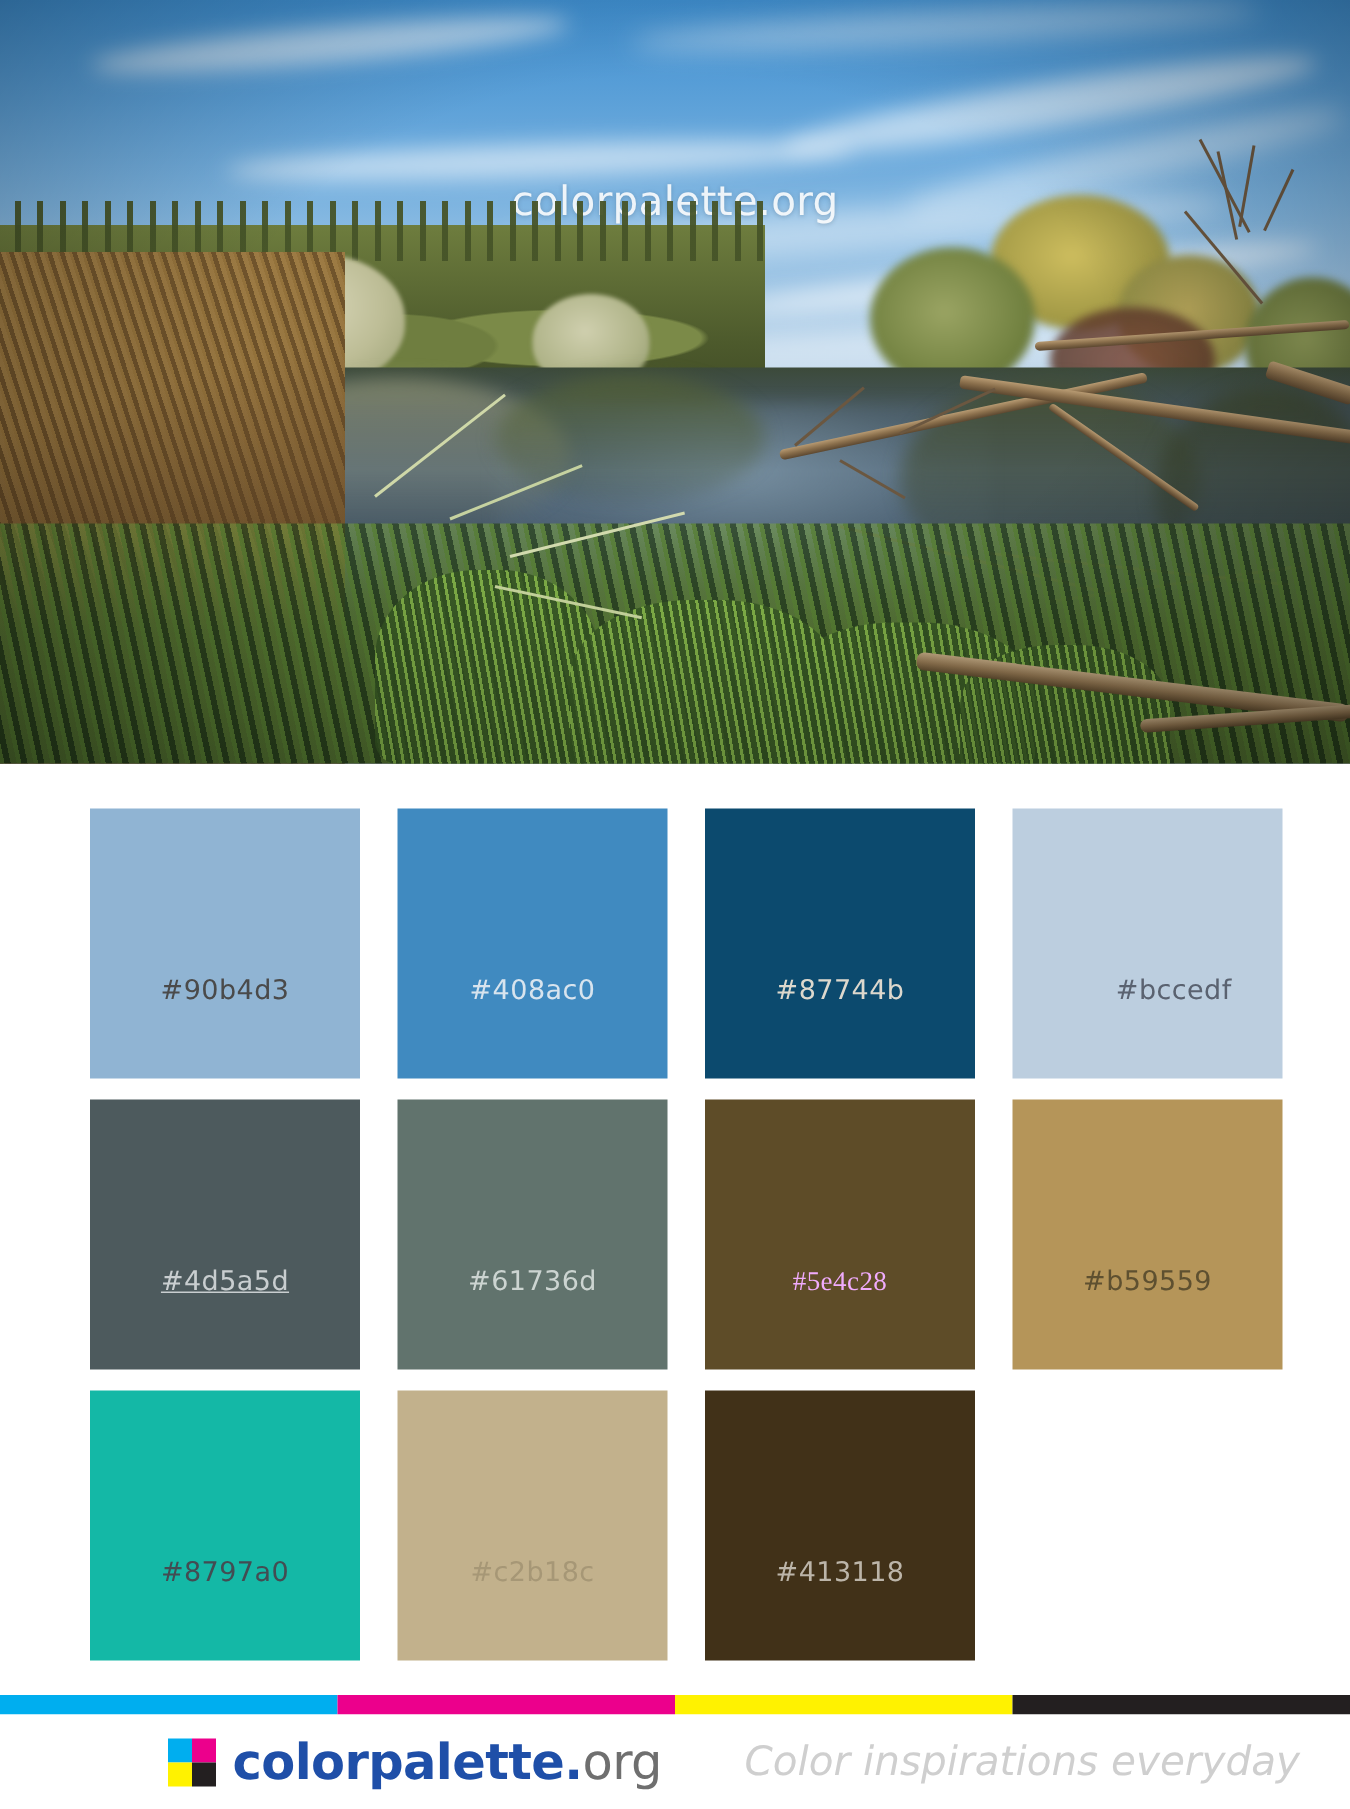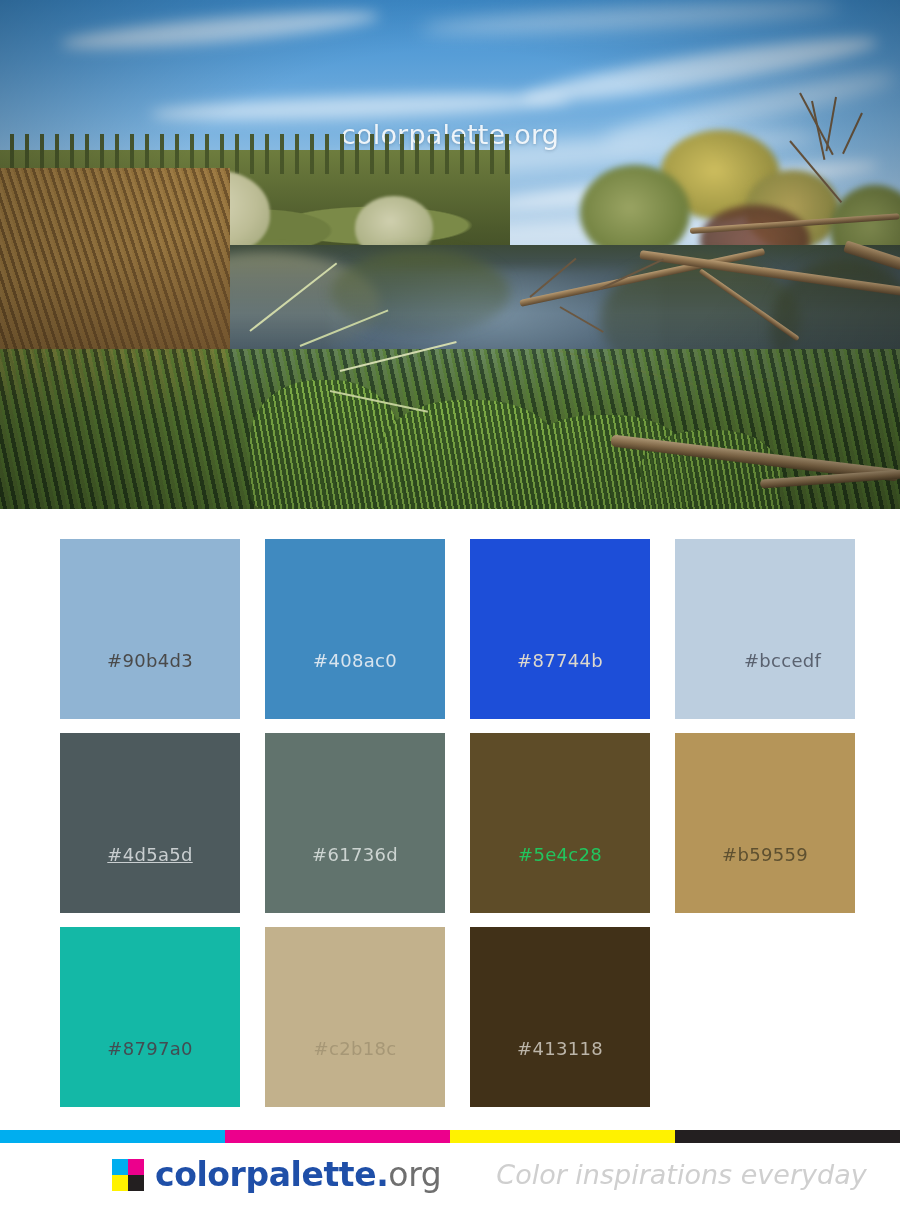--- a/index.html
+++ b/index.html
@@ -363,34 +363,34 @@
     <div class="vignette"></div>
   </div>
 
   <div class="swatches">
       <div class="swatch" style="background: rgb(144, 180, 211);">
         <span class="swatch-label" style="color: rgb(74, 74, 74);">#90b4d3</span>
       </div>
       <div class="swatch" style="background: rgb(64, 138, 192);">
         <span class="swatch-label" style="color: rgb(216, 228, 238);">#408ac0</span>
       </div>
-      <div class="swatch" style="background: #1d4ed8;">
+      <div class="swatch" style="background: #0c4a6e;">
         <span class="swatch-label" style="color: rgb(221, 216, 205);">#87744b</span>
       </div>
       <div class="swatch" style="background: rgb(188, 206, 223); padding-left: 35px;">
         <span class="swatch-label" style="color: rgb(90, 98, 112);">#bccedf</span>
       </div>
       <div class="swatch" style="background: rgb(77, 90, 93);">
         <span class="swatch-label" style="color: rgb(201, 206, 208); text-decoration: underline;">#4d5a5d</span>
       </div>
       <div class="swatch" style="background: rgb(97, 115, 109);">
         <span class="swatch-label" style="color: rgb(204, 212, 209);">#61736d</span>
       </div>
       <div class="swatch" style="background: rgb(94, 76, 40);">
-        <span class="swatch-label" style="color: #22c55e;">#5e4c28</span>
+        <span class="swatch-label" style="color: #f0abfc; font-family: Liberation Serif, serif;">#5e4c28</span>
       </div>
       <div class="swatch" style="background: rgb(181, 149, 89);">
         <span class="swatch-label" style="color: rgb(94, 80, 48);">#b59559</span>
       </div>
       <div class="swatch" style="background: #14b8a6;">
         <span class="swatch-label" style="color: rgb(67, 76, 82);">#8797a0</span>
       </div>
       <div class="swatch" style="background: rgb(194, 177, 140);">
         <span class="swatch-label" style="color: rgba(99, 89, 64, 0.286);">#c2b18c</span>
       </div>

